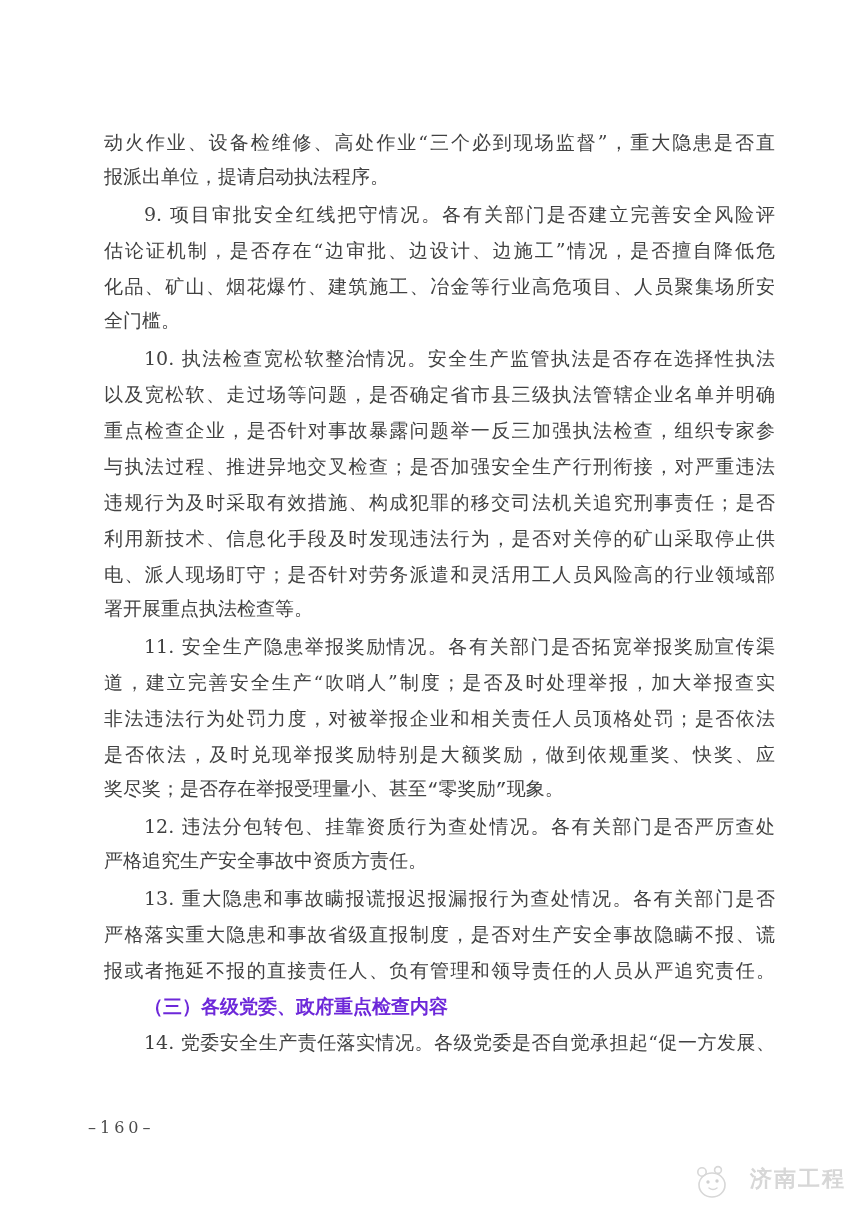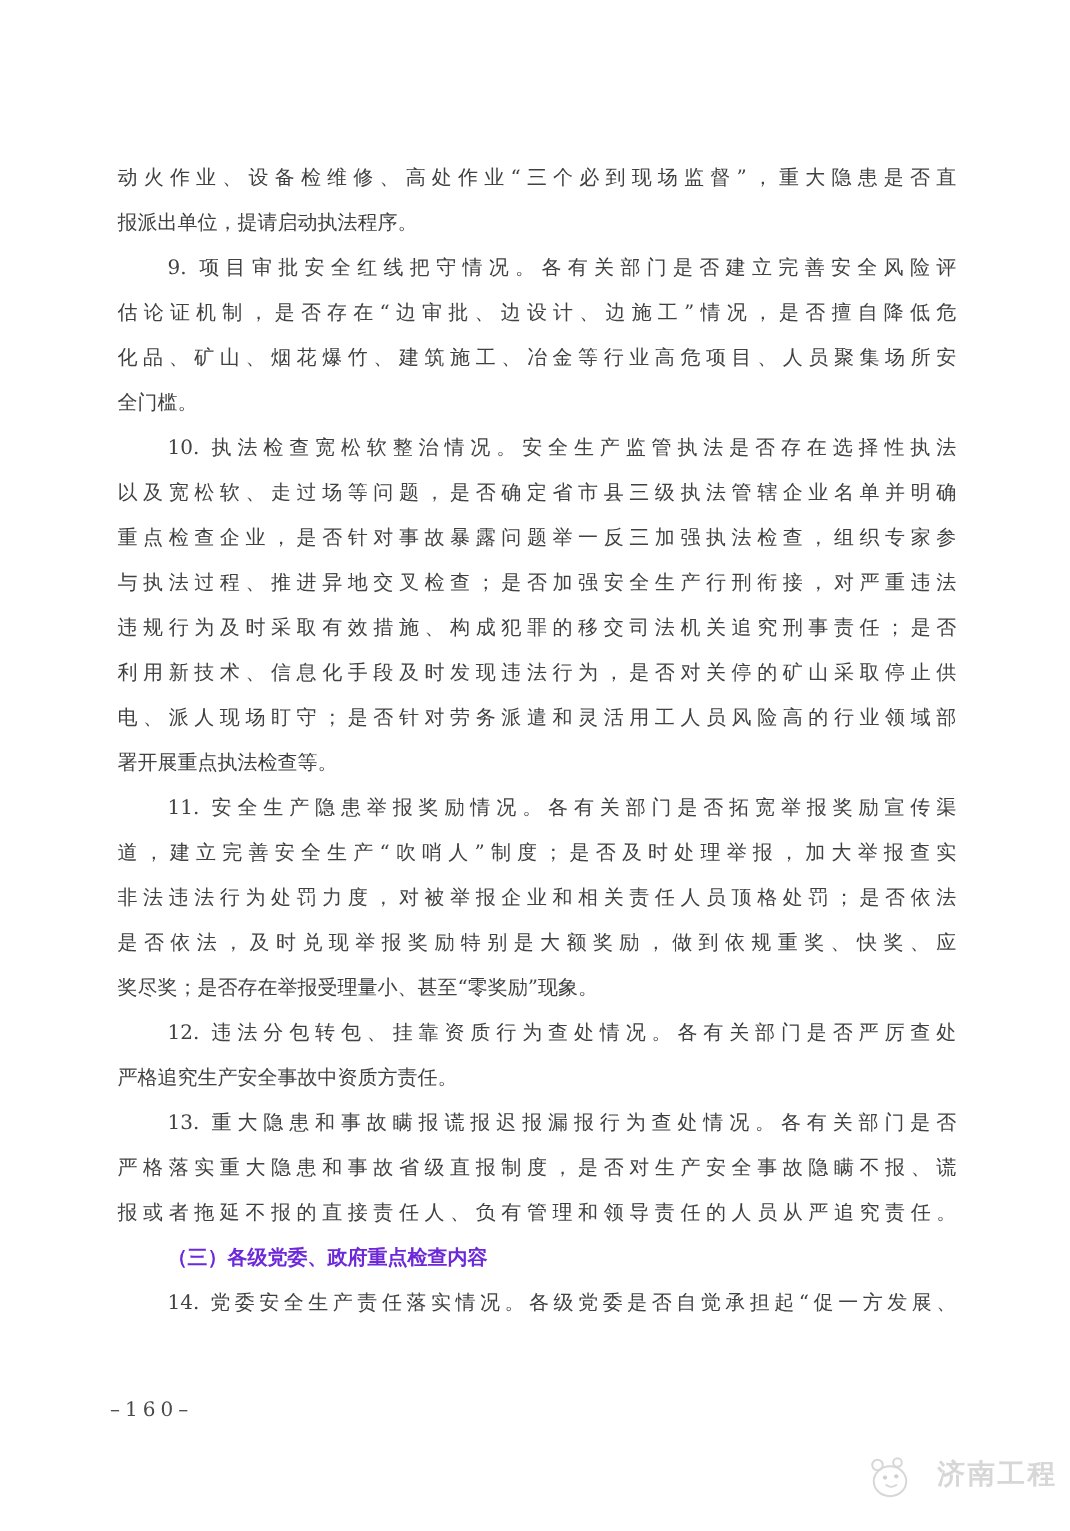--- a/index.html
+++ b/index.html
@@ -10,36 +10,37 @@
   .page {
     position: relative;
     width: 856px;
     height: 1225px;
     background: #ffffff;
     overflow: hidden;
     font-family: "DejaVu Serif", "Liberation Serif", serif;
   }
   .body-text {
     position: absolute;
-    left: 94px;
+    left: 104px;
     top: 124px;
     width: 671px;
     color: #414141;
-    font-size: 16px;
+    font-size: 19px;
     line-height: 36px;
   }
   .line {
     text-align: justify;
     text-align-last: justify;
     white-space: nowrap;
     overflow: hidden;
     height: 36px;
   }
   .line.short {
     text-align-last: left;
+    font-family: Liberation Mono, monospace;
   }
   .line.indent {
     padding-left: 40px;
   }
   .line.heading {
     font-weight: bold;
     color: #6d28d9;
     text-align-last: left;
   }
   .page-number {

